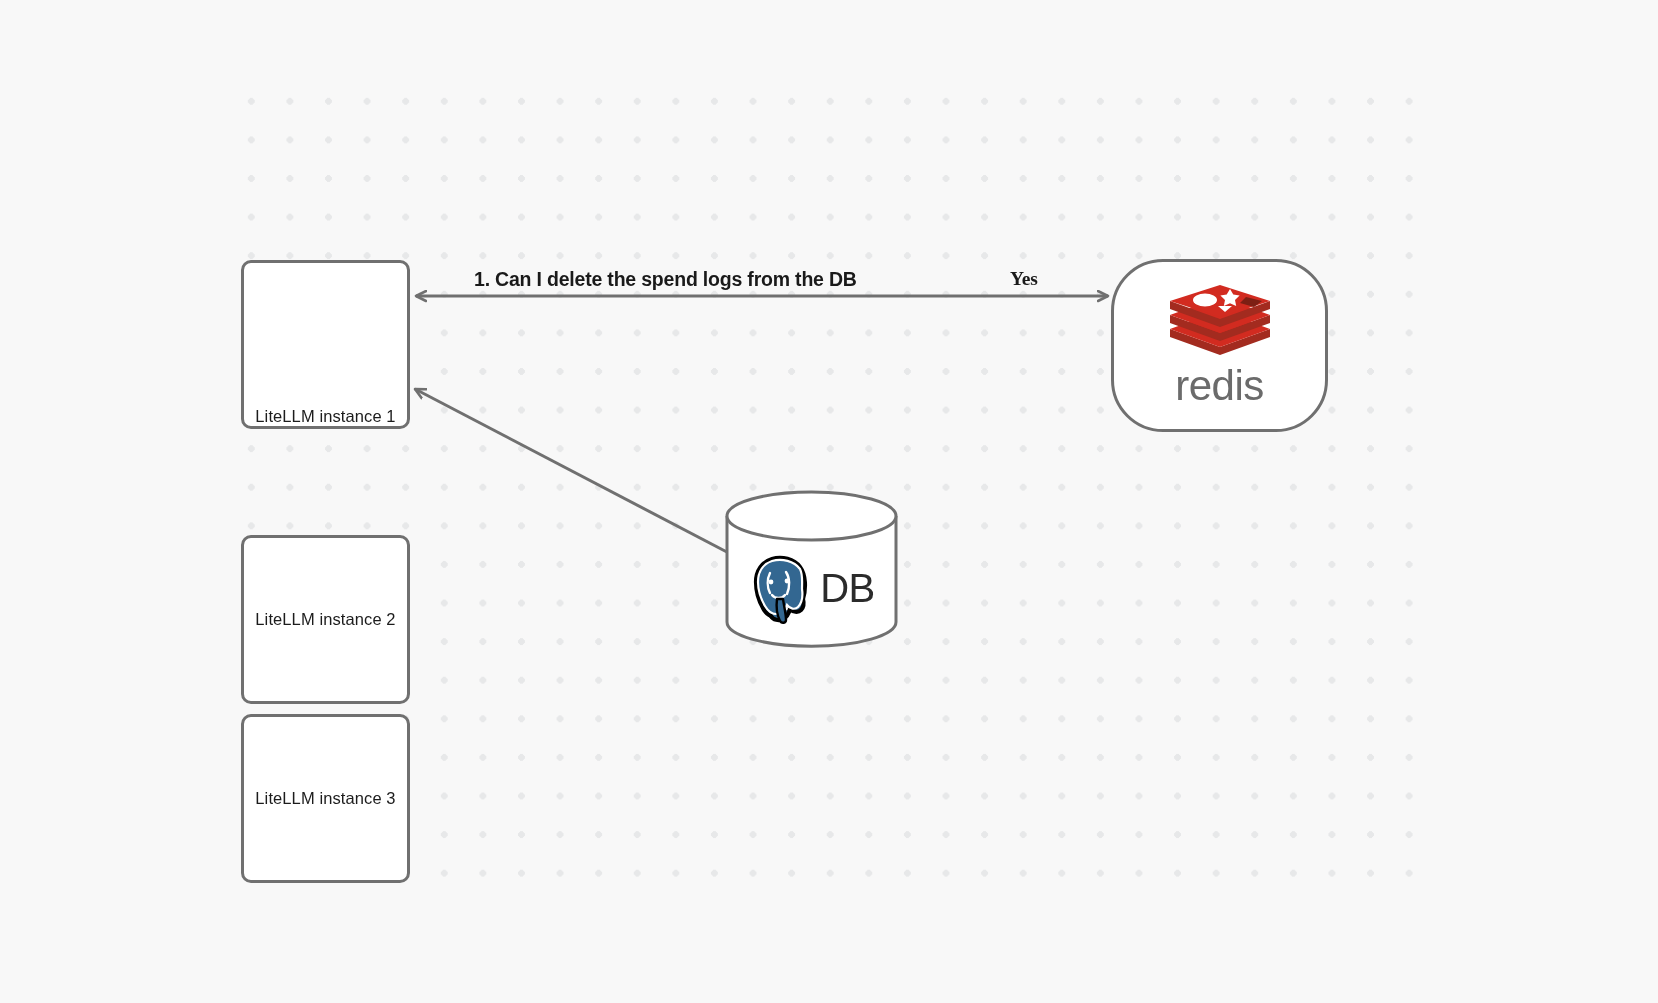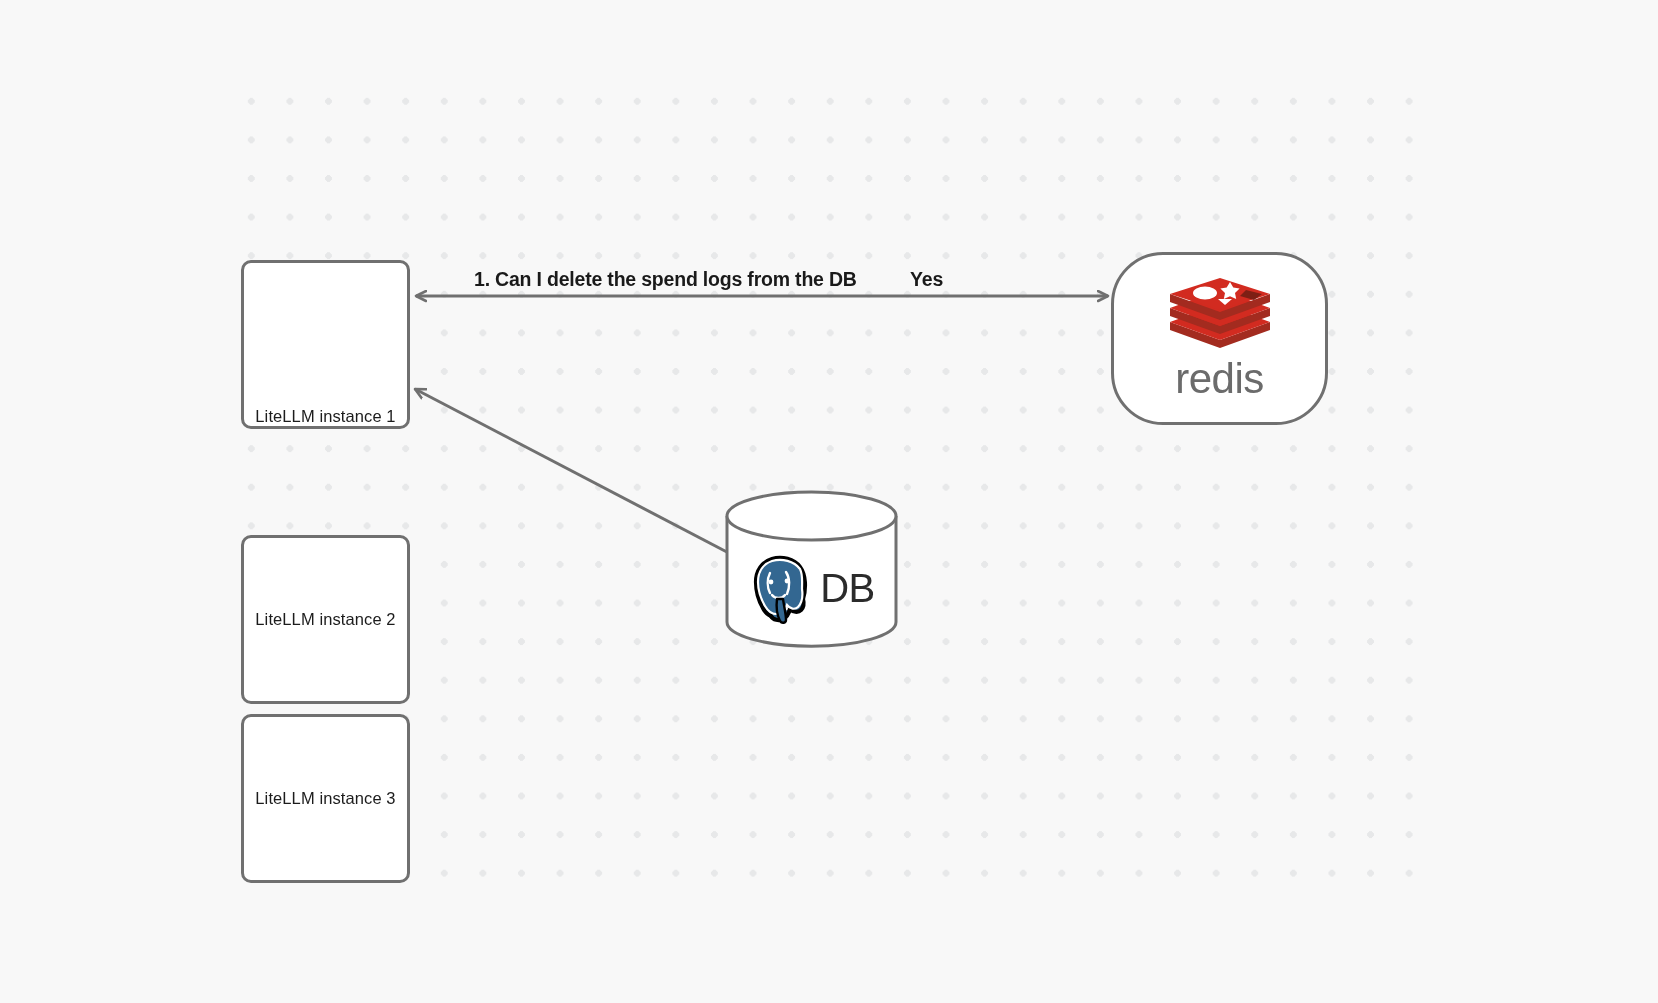--- a/index.html
+++ b/index.html
@@ -53,21 +53,21 @@
     letter-spacing: 0.1px;
     white-space: nowrap;
   }
   #node-litellm-1 { left: 241px; top: 260px; width: 169px; height: 169px; align-items: flex-end; }
   #node-litellm-2 { left: 241px; top: 487px; width: 169px; height: 169px; margin-top: 48px; }
   #node-litellm-3 { left: 241px; top: 714px; width: 169px; height: 169px; }
 
   
   #node-redis {
     position: absolute;
-    left: 1111px; top: 252px;
+    left: 1111px; top: 259px;
     width: 217px; height: 173px;
     background: #ffffff;
     border: 3px solid #707070;
     border-radius: 52px;
     display: flex;
     flex-direction: column;
     align-items: center;
     justify-content: center;
   }
   .redis-logo-wrap { display: flex; flex-direction: column; align-items: center; }
@@ -100,21 +100,21 @@
   .edge-label {
     position: absolute;
     font-family: "Liberation Sans", sans-serif;
     font-weight: bold;
     font-size: 19.5px;
     color: #1a1a1a;
     white-space: nowrap;
     letter-spacing: -0.2px;
   }
   #label-step1 { left: 474px; top: 268px; }
-  #label-step1-yes { left: 910px; top: 268px; }
+  #label-step1-yes { left: 1010px; top: 268px; font-family: Liberation Serif, serif; }
   #label-step2 { left: 551px; top: 434px; }
 </style>
 </head>
 <body>
 
 <div id="canvas">
 
   <div id="dot-grid"></div>
 
   <svg id="edges" viewBox="0 0 1658 1003" width="1658" height="1003">

